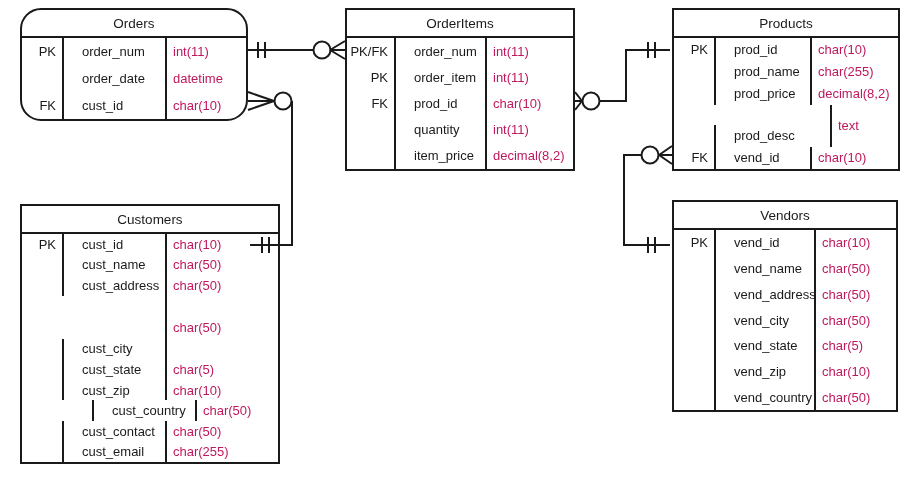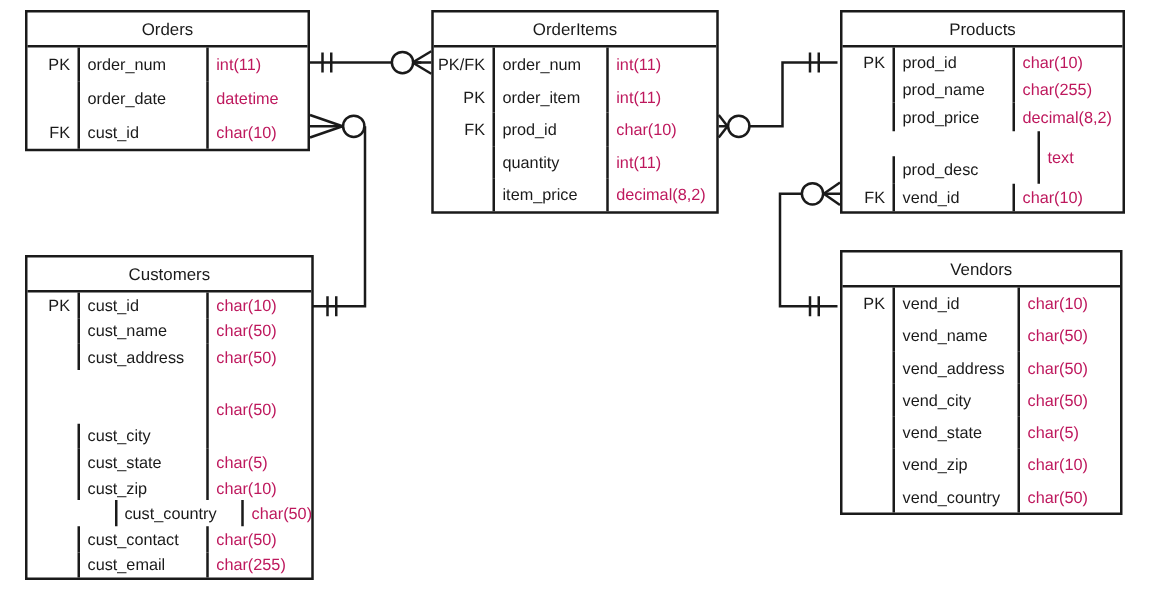--- a/index.html
+++ b/index.html
@@ -54,21 +54,21 @@
     font-size: 13px;
     color: #1a1a1a;
     white-space: nowrap;
     overflow: hidden;
     text-align: center;
   }
   .c-name {
     box-sizing: border-box;
     display: flex;
     align-items: center;
-    padding-left: 6px;
+    padding-left: 18px;
     font-size: 13px;
     color: #1a1a1a;
     border-left: 2px solid #1a1a1a;
     white-space: nowrap;
     overflow: hidden;
   }
   .c-type {
     box-sizing: border-box;
     flex: 1 1 auto;
     display: flex;
@@ -87,21 +87,21 @@
     width: 922px;
     height: 482px;
     pointer-events: none;
   }
 </style>
 </head>
 <body>
 
 <div id="canvas">
 
-  <div class="er-table" style="left: 20px; top: 8px; width: 228px; height: 113px;">
+  <div class="er-table" style="left: 20px; top: 8px; width: 228px; height: 113px; border-radius: 21px;">
       <div class="tbl-title">Orders</div>
       <div class="tbl-body">
         <div class="er-row">
           <div class="c-key" style="width: 40px;">PK</div>
           <div class="c-name" style="width: 103px;">order_num</div>
           <div class="c-type">int(11)</div>
         </div>
         <div class="er-row">
           <div class="c-key" style="width: 40px;"></div>
           <div class="c-name" style="width: 103px;">order_date</div>
@@ -167,21 +167,21 @@
           <div class="c-name" style="width: 116px; margin-top: 20px;">prod_desc</div>
           <div class="c-type">text</div>
         </div>
         <div class="er-row">
           <div class="c-key" style="width: 40px;">FK</div>
           <div class="c-name" style="width: 96px;">vend_id</div>
           <div class="c-type">char(10)</div>
         </div>
       </div>
     </div>
-    <div class="er-table" style="left: 20px; top: 204px; width: 231px; height: 260px;">
+    <div class="er-table" style="left: 20px; top: 204px; width: 260px; height: 260px;">
       <div class="tbl-title">Customers</div>
       <div class="tbl-body">
         <div class="er-row">
           <div class="c-key" style="width: 40px;">PK</div>
           <div class="c-name" style="width: 103px;">cust_id</div>
           <div class="c-type">char(10)</div>
         </div>
         <div class="er-row">
           <div class="c-key" style="width: 40px;"></div>
           <div class="c-name" style="width: 103px;">cust_name</div>

